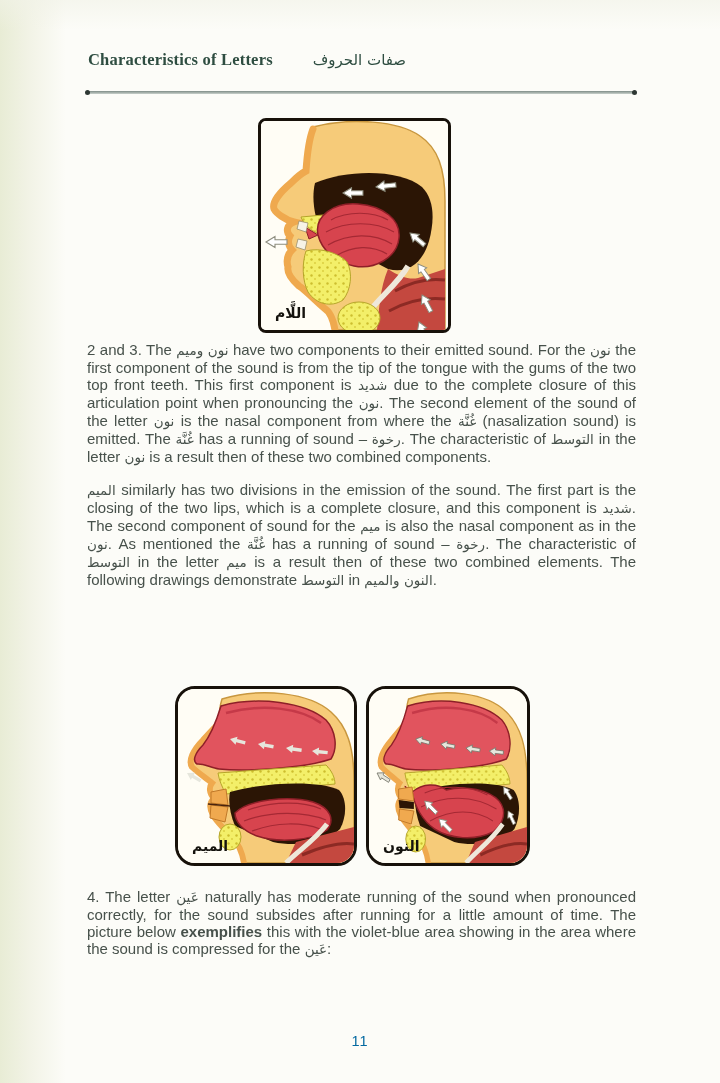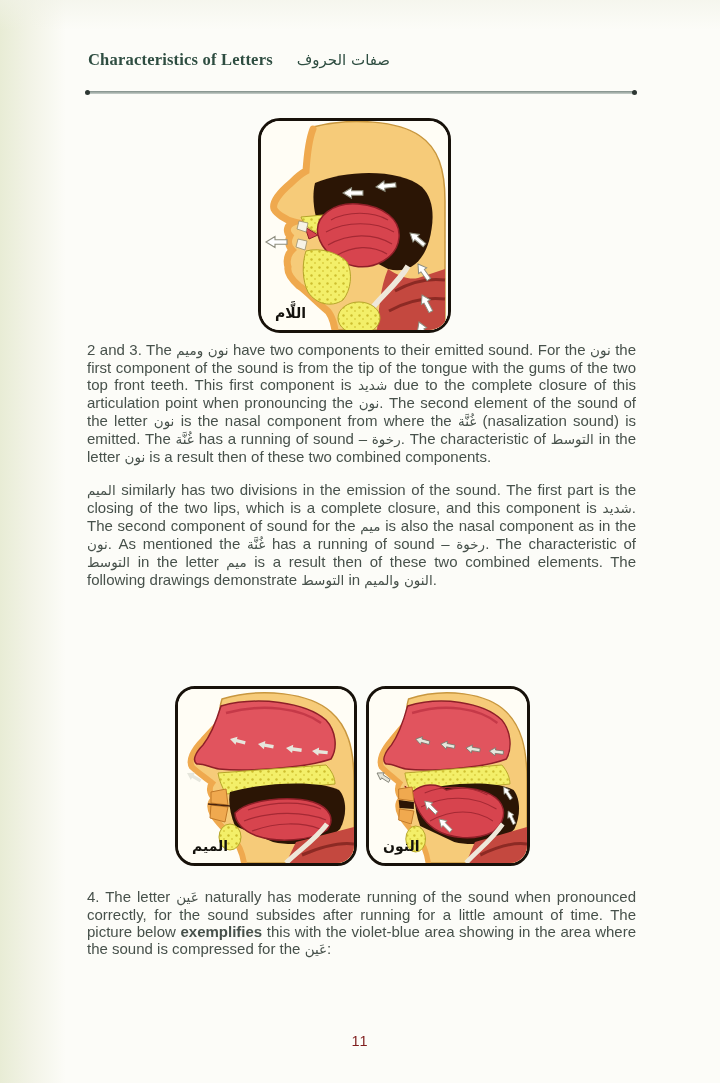--- a/index.html
+++ b/index.html
@@ -2,43 +2,43 @@
 <html><head>
 <meta charset="utf-8">
 <style>
   html,body{margin:0;padding:0;}
   body{width:720px;height:1083px;font-family:"Liberation Sans",sans-serif;}
   .page{position:relative;width:720px;height:1083px;background:#fcfcf8;overflow:hidden;}
   .edge-left{position:absolute;left:0;top:0;width:66px;height:100%;
     background:linear-gradient(90deg,#e8ecd5 0%,#f2f3e6 45%,rgba(252,252,248,0) 100%);}
   .edge-top{position:absolute;left:0;top:0;width:100%;height:30px;opacity:.6;
     background:linear-gradient(180deg,#f1f2e7,rgba(252,252,248,0));}
-  .header{position:absolute;left:88px;top:50px;display:flex;align-items:baseline;gap:24px;}
+  .header{position:absolute;left:88px;top:50px;display:flex;align-items:baseline;gap:40px;}
   .header-en{font-family:"Liberation Serif",serif;font-weight:bold;font-size:16.5px;color:#2e4d41;letter-spacing:.2px;}
   .header-ar{font-family:"DejaVu Sans",sans-serif;font-weight:normal;font-size:15px;color:#2e4d41;}
   .rule{position:absolute;left:87px;top:91px;width:548px;height:3px;
     background:linear-gradient(180deg,#7e8c86,#c9d1cc);}
   .rule::before,.rule::after{content:"";position:absolute;top:-1px;width:5px;height:5px;border-radius:50%;background:#2d3733;}
   .rule::before{left:-2px;} .rule::after{right:-2px;}
-  .fig{position:absolute;margin:0;border:3px solid #17110a;border-radius:22px;background:#fffdf5;
+  .fig{position:absolute;margin:0;border:3px solid #17110a;border-radius:8px;background:#fffdf5;
     box-sizing:border-box;overflow:hidden;}
   .fig svg{position:absolute;left:0;top:0;width:100%;height:100%;}
   .fig-laam{left:258px;top:118px;width:193px;height:215px;}
   .fig-meem{left:175px;top:686px;width:182px;height:180px;border-radius:20px;}
   .fig-noon{left:366px;top:686px;width:164px;height:180px;border-radius:20px;}
   .fig-label{position:absolute;left:14px;bottom:9px;font-family:"DejaVu Sans",sans-serif;
     font-weight:bold;font-size:14px;color:#14120d;}
   .textblock{position:absolute;left:87px;width:549px;color:#47514b;font-size:15px;line-height:17px;text-align:justify;}
   .tb1{top:341px;} .tb2{top:888px;}
   .para{margin:0;}
   .para + .para{margin-top:15px;}
   .run-ar{font-family:"DejaVu Sans",sans-serif;font-size:13.5px;}
   .run-b{font-weight:bold;margin-top:36px;}
   .page-number{position:absolute;left:0;top:1033px;width:720px;text-align:center;
-    font-size:14.5px;color:#7f1d1d;letter-spacing:1px;}
+    font-size:14.5px;color:#0369a1;letter-spacing:1px;}
 </style>
 </head>
 <body>
 
 <div class="page">
   <div class="edge-left"></div>
   <div class="edge-top"></div>
 
   <div class="header">
     <span class="header-en">Characteristics of Letters</span>

